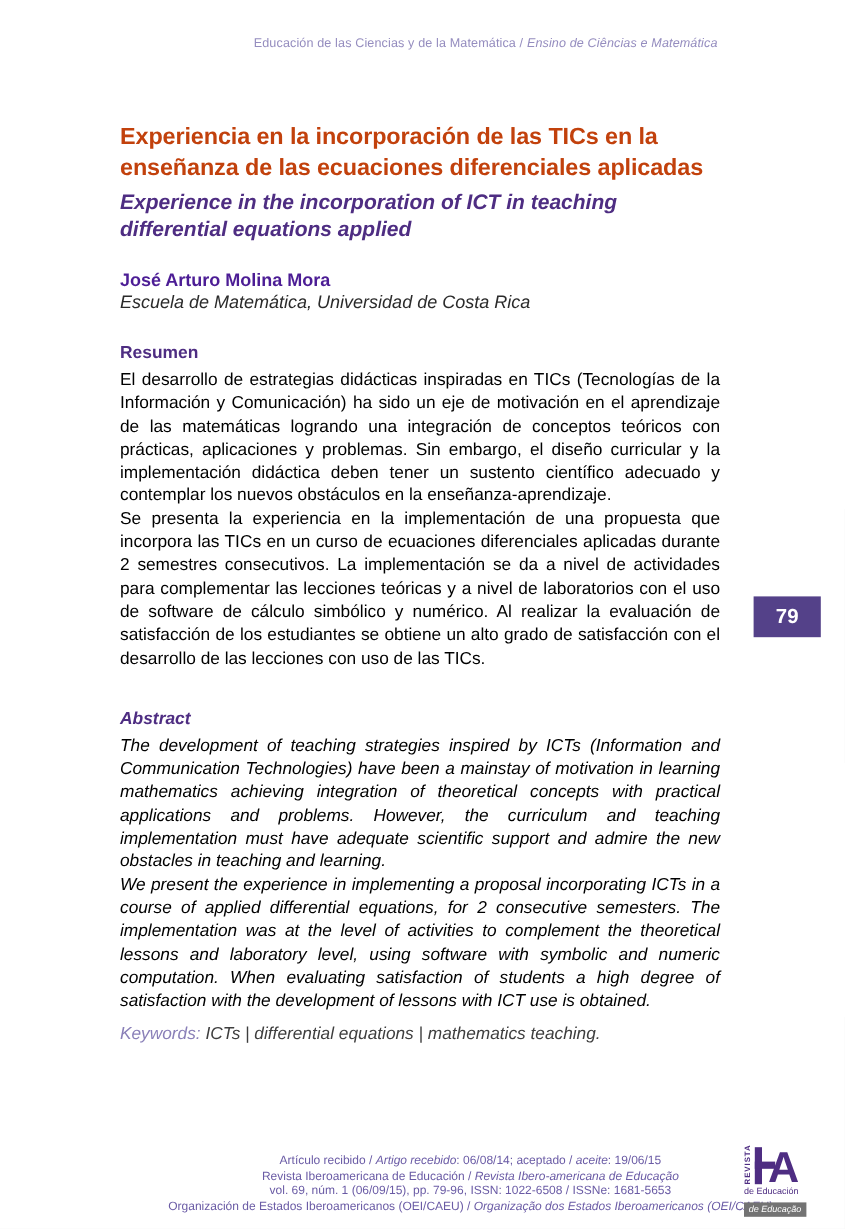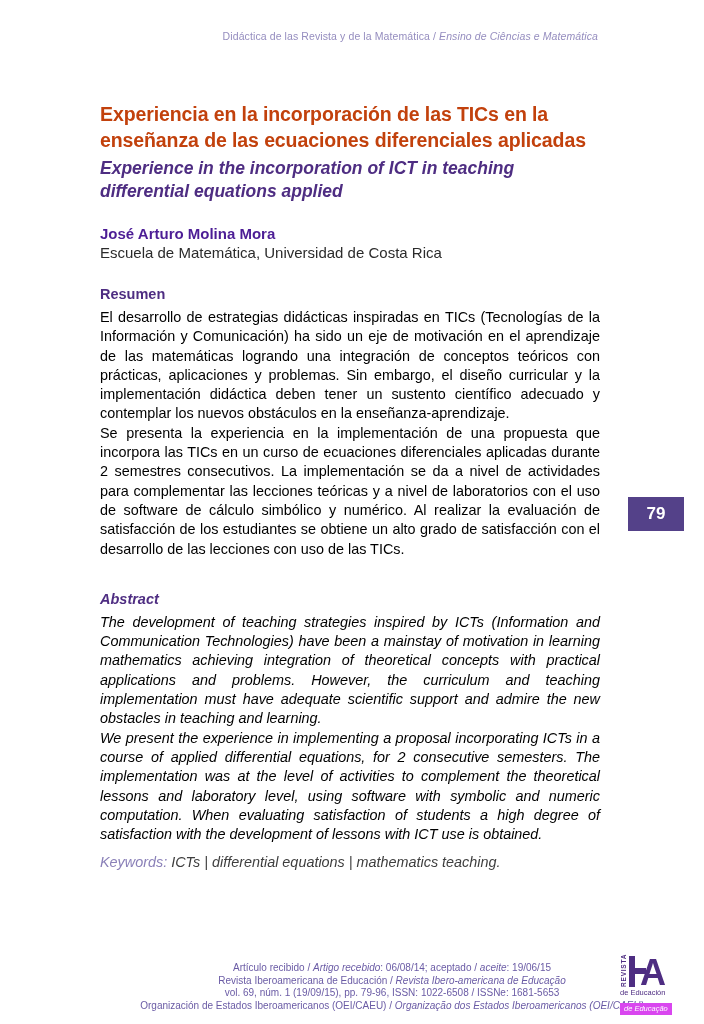--- a/index.html
+++ b/index.html
@@ -24,21 +24,21 @@
   .content{position:absolute;top:101px;left:100px;width:500px;}
   .title-es{
     margin:0;font-size:19.5px;font-weight:bold;line-height:26px;
     color:#c2410c;letter-spacing:-0.1px;
   }
   .title-en{
     margin:4px 0 0 0;font-size:17.5px;font-weight:bold;font-style:italic;
     line-height:23px;color:#4e2d82;
   }
   .author-name{margin-top:21px;font-size:15px;font-weight:bold;color:#4c1d95;line-height:19px;}
-  .author-affil{font-size:15px;color:#2b2b2b;line-height:19px;}
+  .author-affil{font-size:15px;font-style:italic;color:#2b2b2b;line-height:19px;}
 
   .section-heading{
     margin-top:23px;font-size:14.5px;font-weight:bold;color:#4e2d82;line-height:19px;
   }
   .section-heading.it{font-style:italic;}
   .para{
     margin:4px 0 0 0;font-size:14.4px;line-height:19.3px;
     text-align:justify;color:#000000;
   }
   .para.cont{margin-top:0;}
@@ -66,32 +66,32 @@
   .logo{position:absolute;left:620px;top:953px;width:60px;color:#4e2d82;}
   .logo-row{display:flex;align-items:flex-end;height:34px;}
   .logo-vertical{
     writing-mode:vertical-rl;transform:rotate(180deg);
     font-size:6.5px;font-weight:bold;letter-spacing:0.8px;
     color:#4e2d82;height:34px;line-height:8px;
   }
   .logo-mark{display:block;}
   .logo-sub{font-size:7.5px;line-height:9px;color:#4e2d82;margin-top:1px;white-space:nowrap;}
   .logo-box{
-    display:inline-block;background:#d946ef;color:#ffffff;
+    display:inline-block;background:#737373;color:#ffffff;
     font-size:7.5px;font-style:italic;line-height:9px;
     padding:1px 4px 2px 4px;margin-top:1px;white-space:nowrap;
   }
 </style>
 </head>
 <body>
 
 <div class="page">
 
   <div class="running-header">
-    <span>Didáctica de las Revista y de la Matemática</span><span> / </span><span class="it">Ensino de Ciências e Matemática</span>
+    <span>Educación de las Ciencias y de la Matemática</span><span> / </span><span class="it">Ensino de Ciências e Matemática</span>
   </div>
 
   <div class="content">
 
     <h1 class="title-es">Experiencia en la incorporación de las TICs en la enseñanza de las ecuaciones diferenciales aplicadas</h1>
     <h2 class="title-en">Experience in the incorporation of ICT in teaching differential equations applied</h2>
 
     <div class="author-name">José Arturo Molina Mora</div>
     <div class="author-affil">Escuela de Matemática, Universidad de Costa Rica</div>
 
@@ -111,21 +111,21 @@
   <div class="page-badge">79</div>
 
   <div class="footer">
     <div>
       <span>Artículo recibido / </span><span class="it">Artigo recebido</span><span>: 06/08/14; aceptado / </span><span class="it">aceite</span><span>: 19/06/15</span>
     </div>
     <div>
       <span>Revista Iberoamericana de Educación / </span><span class="it">Revista Ibero-americana de Educação</span>
     </div>
     <div>
-      <span>vol. 69, núm. 1 (19/09/15), pp. 79-96, ISSN: 1022-6508 / ISSNe: 1681-5653</span>
+      <span>vol. 69, núm. 1 (06/09/15), pp. 79-96, ISSN: 1022-6508 / ISSNe: 1681-5653</span>
     </div>
     <div>
       <span>Organización de Estados Iberoamericanos (OEI/CAEU) / </span><span class="it">Organização dos Estados Iberoamericanos (OEI/CAEU)</span>
     </div>
   </div>
 
   <div class="logo">
     <div class="logo-row">
       <div class="logo-vertical">REVISTA</div>
       <svg class="logo-mark" width="40" height="32" viewBox="0 0 40 32">

